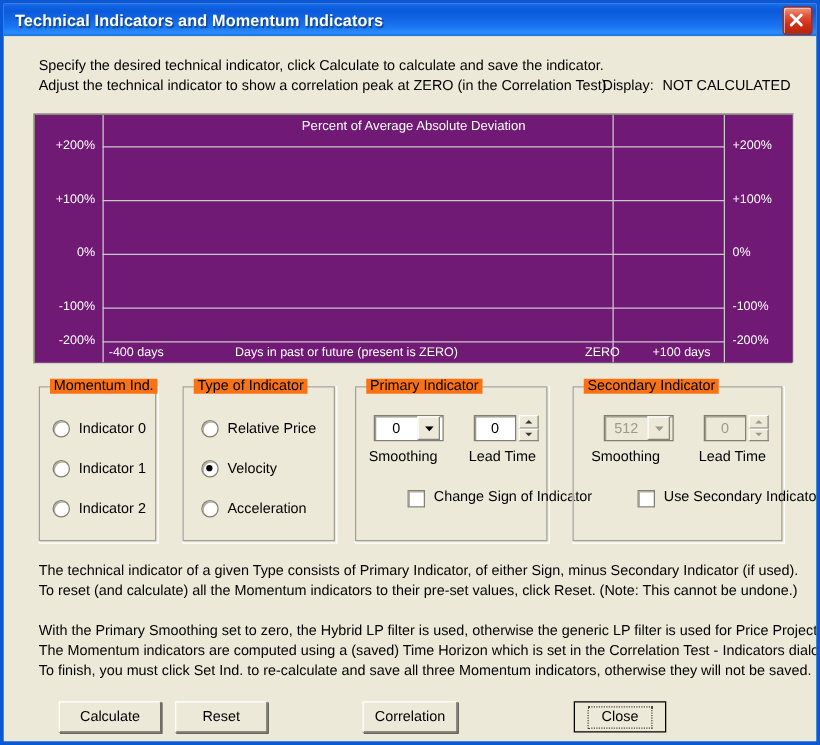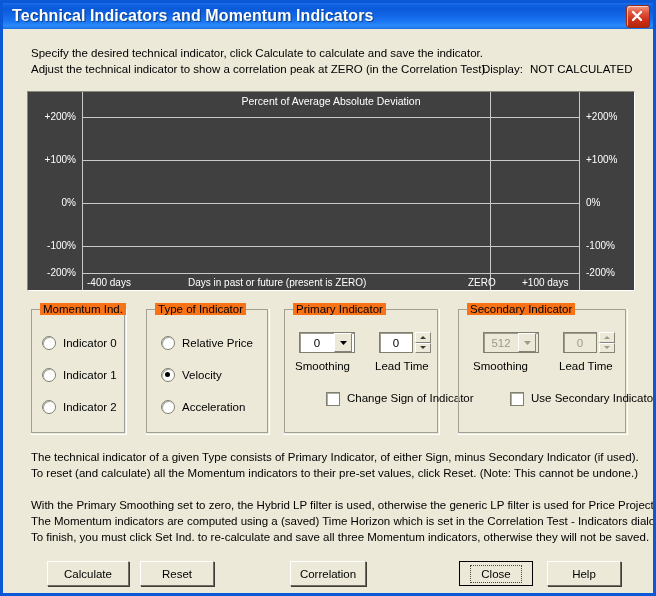--- a/index.html
+++ b/index.html
@@ -28,21 +28,21 @@
     height: 26px;
     background: linear-gradient(to bottom,
         #1b6fe8 0%, #1163e4 8%, #0a5ada 22%,
         #1366e6 48%, #1b77f3 72%, #2b8bfb 88%, #1d6fe0 100%);
     display: flex;
     align-items: center;
     box-sizing: border-box;
   }
   .title-text {
     color: #ffffff;
-    font-size: 16px;
+    font-size: 13px;
     font-weight: bold;
     margin-left: 9px;
     letter-spacing: 0.1px;
     text-shadow: 1px 1px 1px rgba(0,0,0,0.45);
     white-space: nowrap;
   }
   .close-box {
     position: absolute;
     right: 3px;
     top: 2px;
@@ -86,21 +86,21 @@
     height: 200px;
     border: 1px solid #8a8878;
     border-right-color: #ffffff;
     border-bottom-color: #ffffff;
     background: #000000;
     box-sizing: border-box;
   }
   .chart-inner {
     position: absolute;
     inset: 0;
-    background: #404040;
+    background: #701a75;
     overflow: hidden;
   }
   .chart-title {
     position: absolute;
     left: 56px;
     right: 56px;
     top: 3px;
     text-align: center;
     color: #ffffff;
     font-size: 10.5px;
@@ -500,18 +500,15 @@
     </div>
     <div class="btn" style="left:137px; top:532px; width:74px">
       <span>Reset</span>
     </div>
     <div class="btn default" style="left:456px; top:532px; width:74px">
       <span class="inner">Close</span>
     </div>
     <div class="btn" style="left:287px; top:532px; width:76px">
       <span>Correlation</span>
     </div>
-    <div class="btn" style="left:544px; top:532px; width:74px">
-      <span>Help</span>
-    </div>
 
   </div>
 </div>
 
 </body></html>

